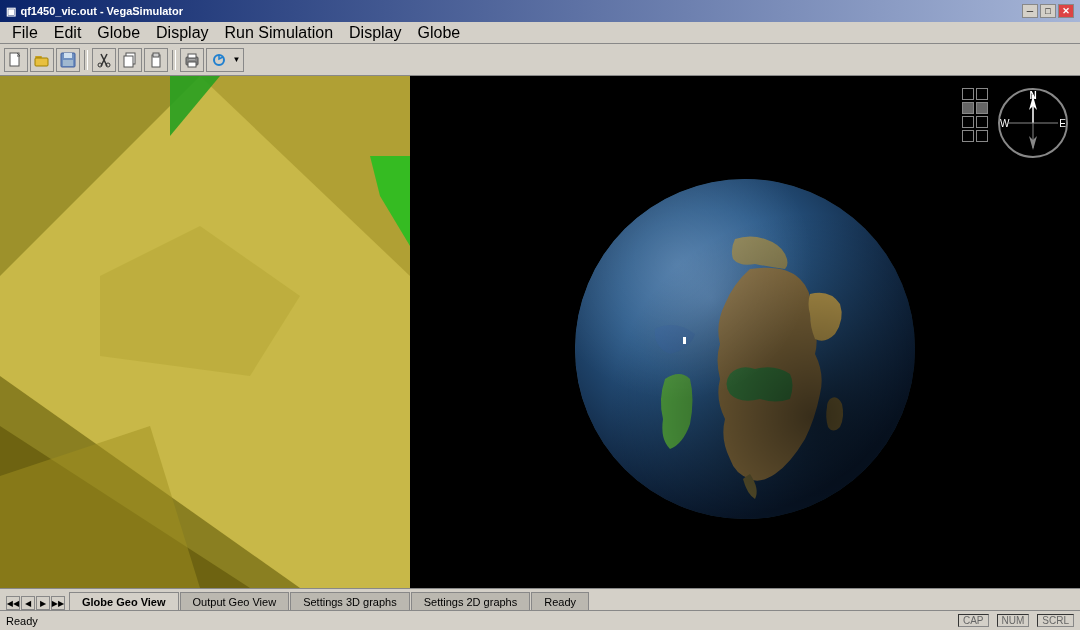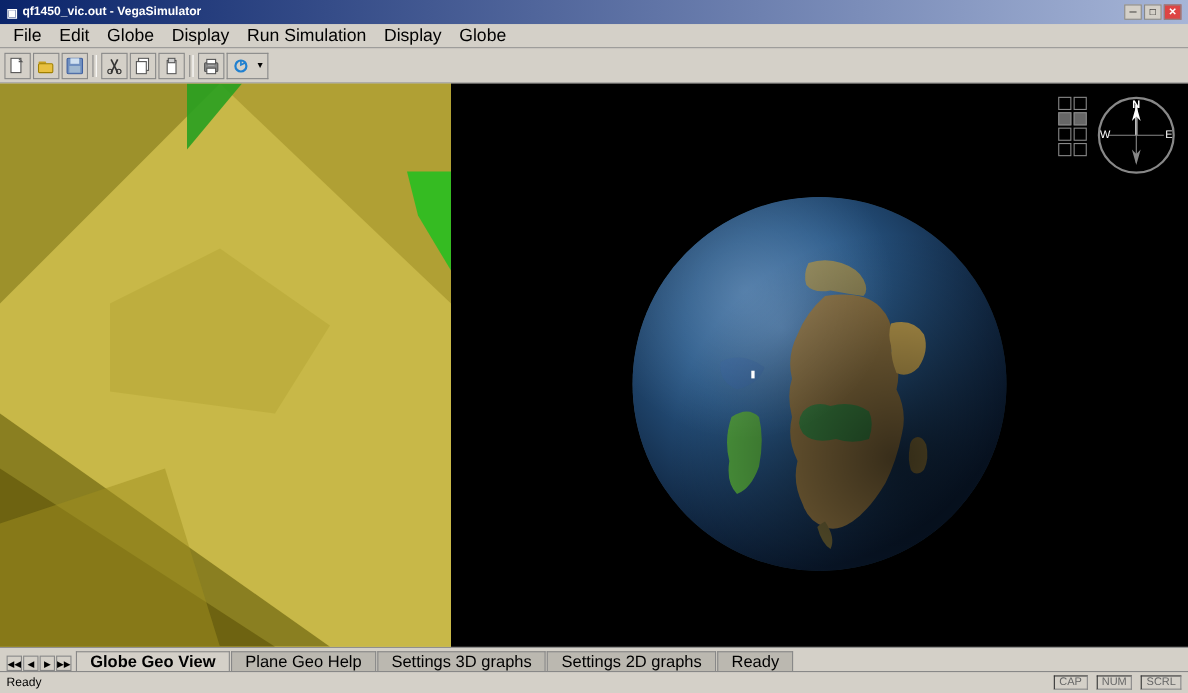--- a/index.html
+++ b/index.html
@@ -213,21 +213,21 @@
       height: 22px;
       background: #d4d0c8;
       display: flex;
       align-items: flex-end;
       padding: 0 2px;
       border-top: 1px solid #888;
     }
 
     .tab {
       padding: 2px 12px;
-      font-size: 15px;
+      font-size: 11px;
       background: #bbb8b0;
       border: 1px solid #888;
       border-bottom: none;
       cursor: pointer;
       margin-right: 1px;
       height: 18px;
       display: flex;
       align-items: center;
       position: relative;
     }
@@ -463,21 +463,21 @@
 </div>
 
 <div class="tab-bar">
   <div class="tab-nav">
     <div class="tab-nav-btn">◀◀</div>
     <div class="tab-nav-btn">◀</div>
     <div class="tab-nav-btn">▶</div>
     <div class="tab-nav-btn">▶▶</div>
   </div>
   <div class="tab active">Globe Geo View</div>
-  <div class="tab">Plane Geo Help</div>
+  <div class="tab">Output Geo View</div>
   <div class="tab">Settings 3D graphs</div>
   <div class="tab">Settings 2D graphs</div>
   <div class="tab">Ready</div>
 </div>
 
 <div class="status-bar">
   <span>Ready</span>
   <div class="status-right">
     <span class="status-indicator">CAP</span>
     <span class="status-indicator">NUM</span>

